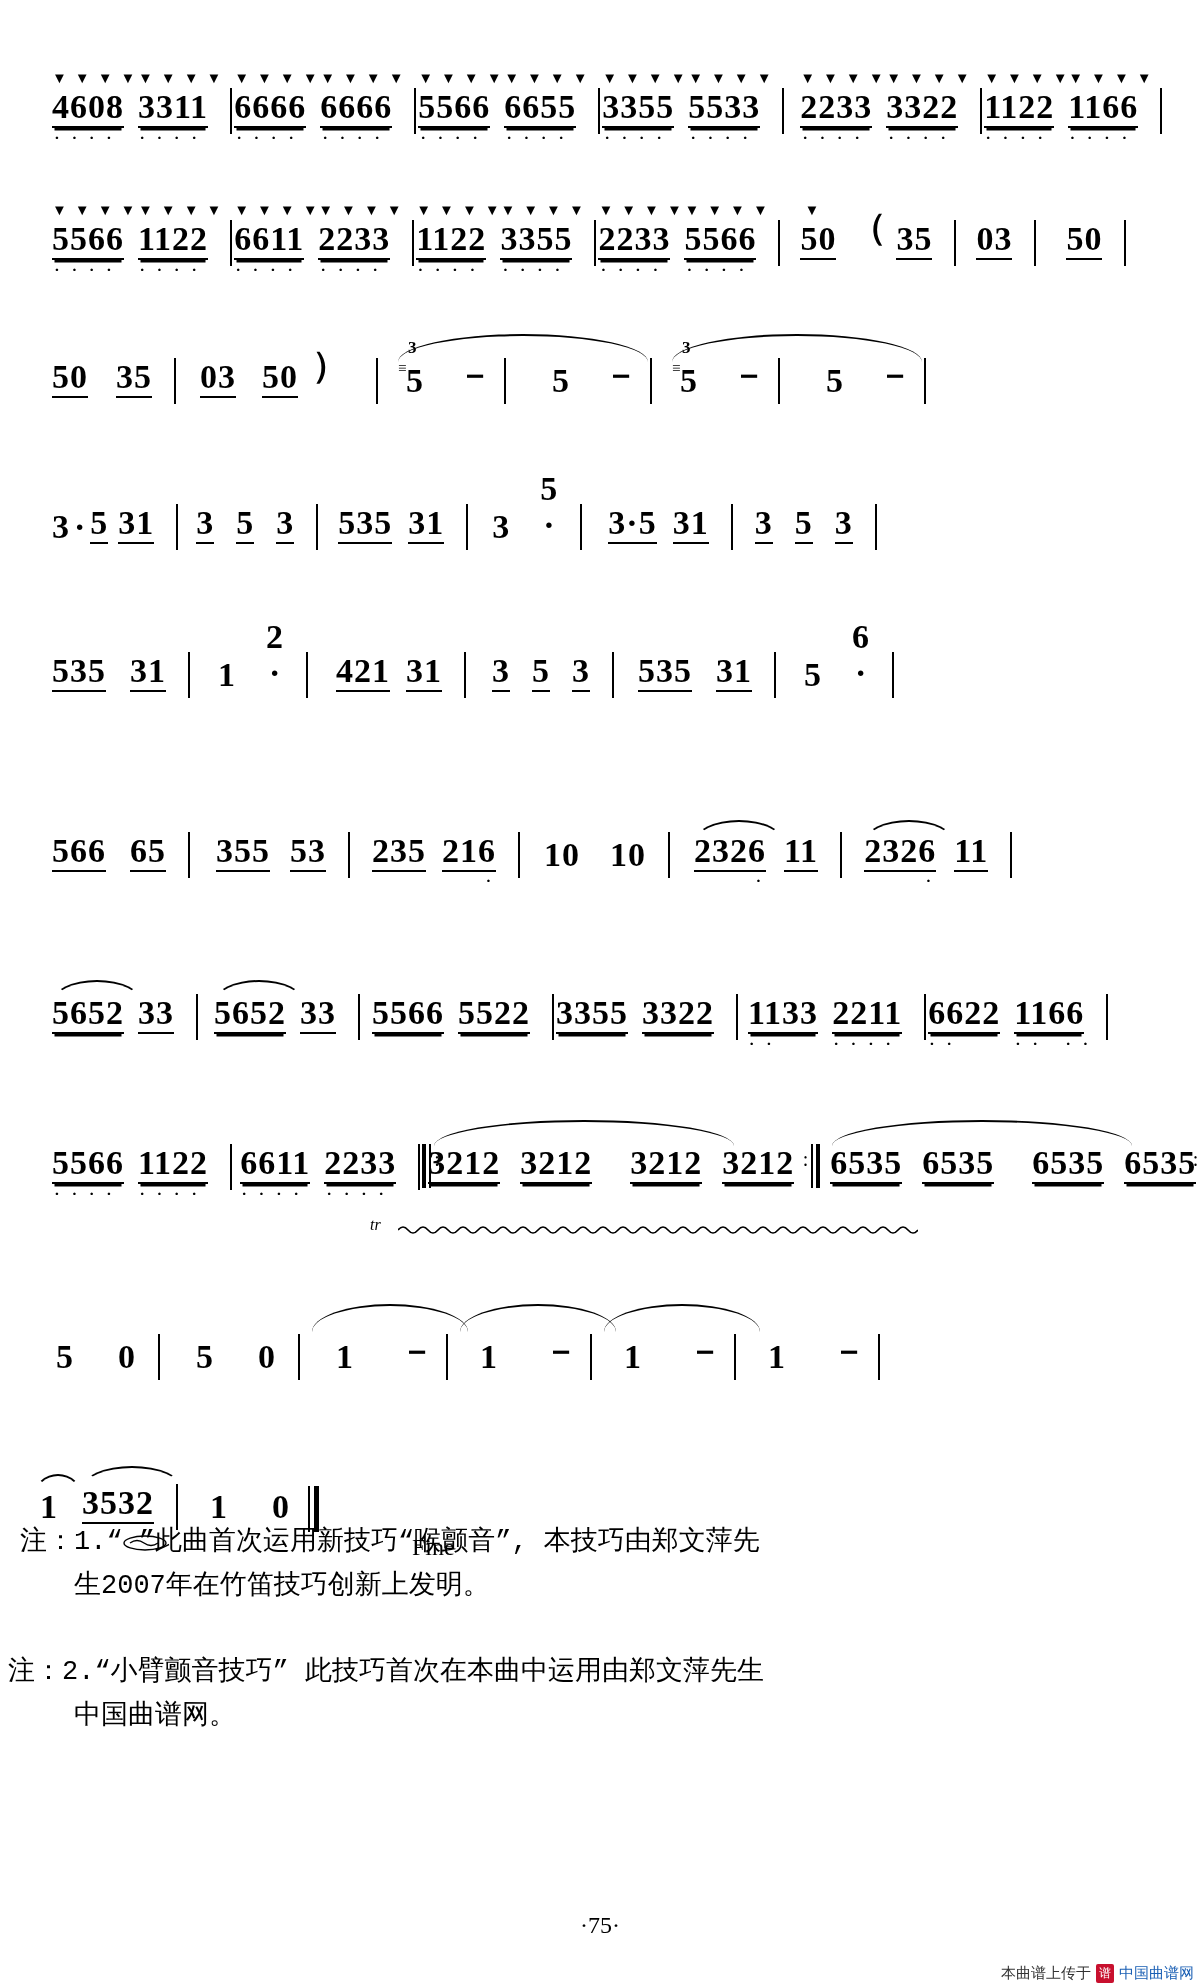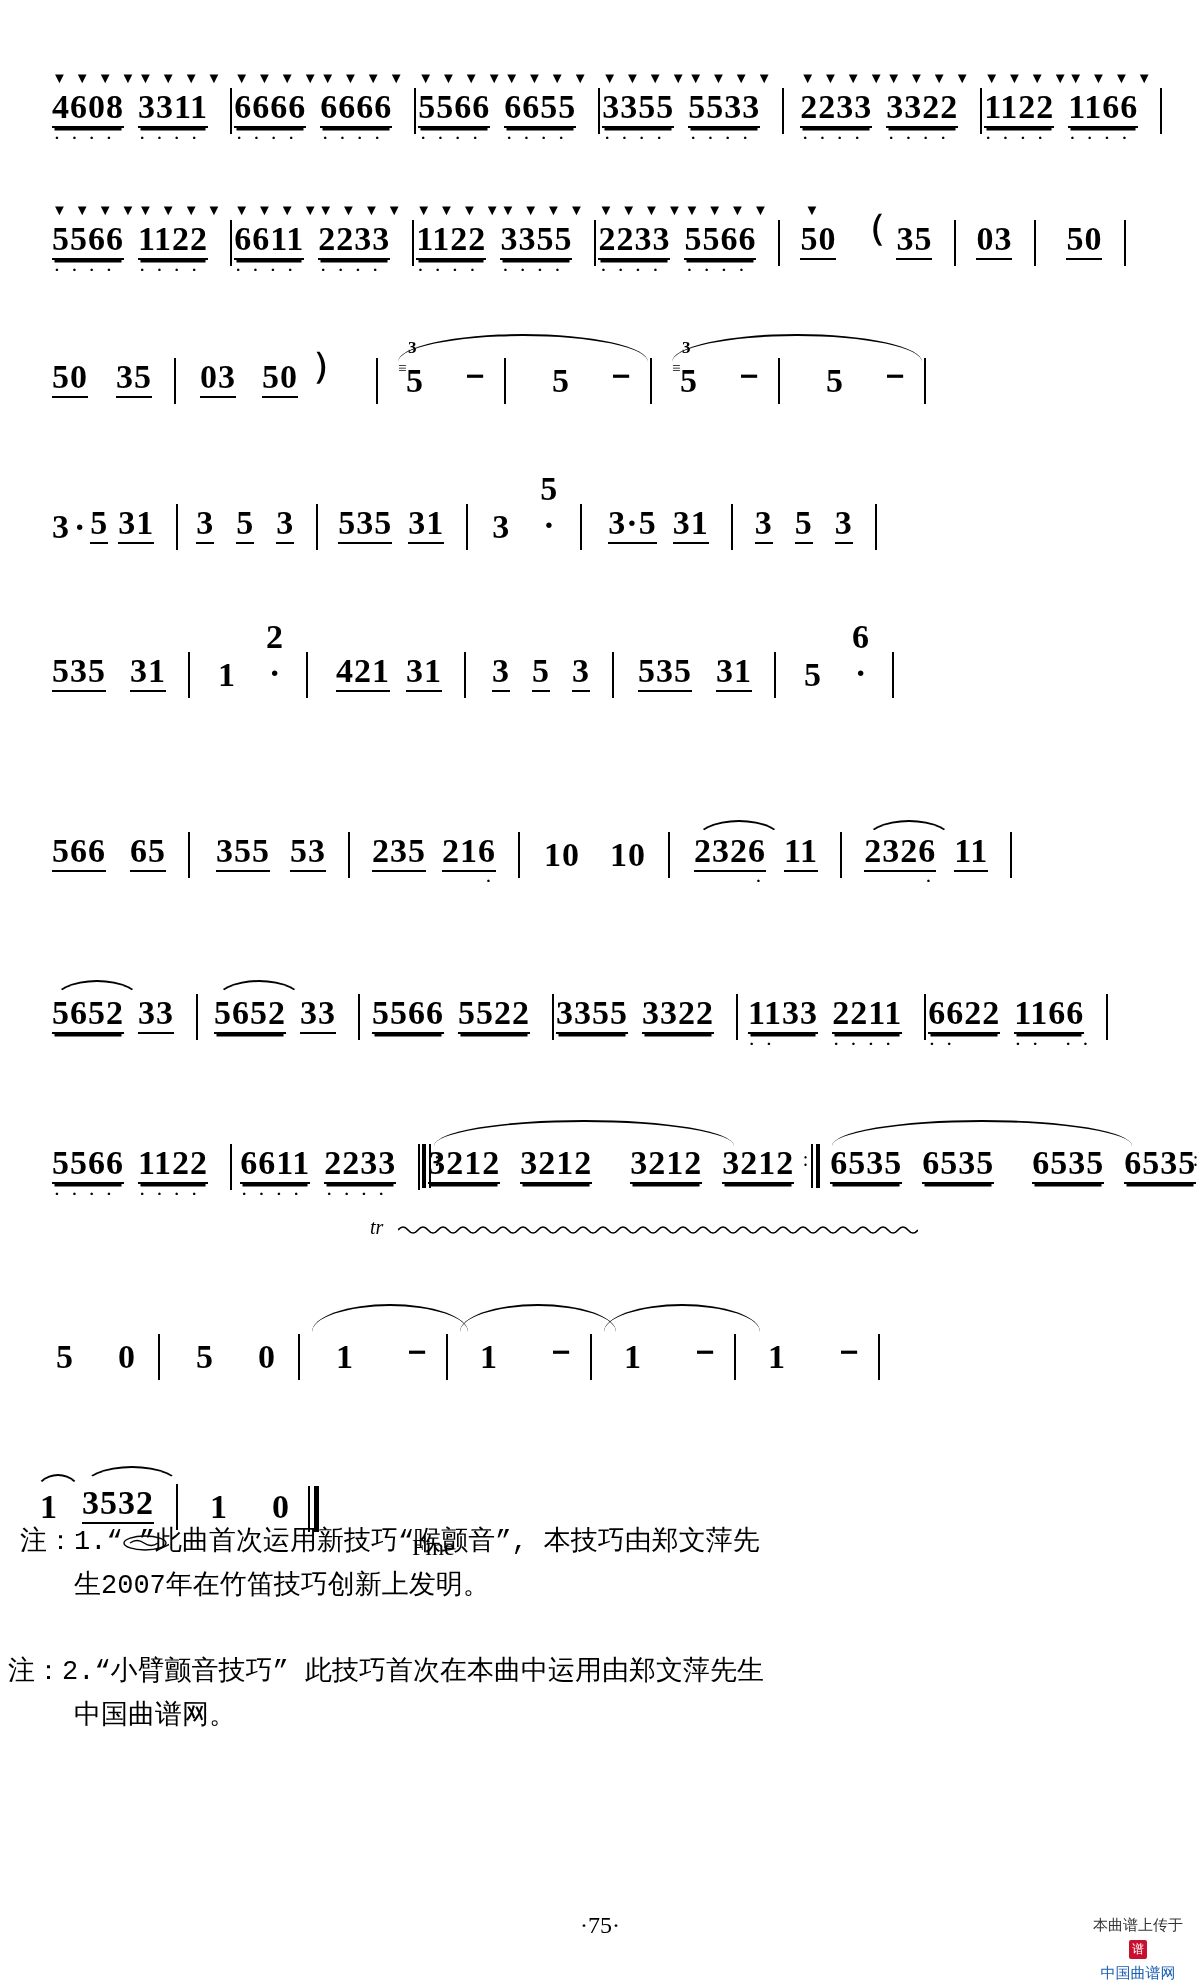--- a/index.html
+++ b/index.html
@@ -198,21 +198,21 @@
     content: ""; position: absolute; left: 0; top: 2px;
     width: 2px; height: 46px; background: #000;
   }
   .final-bar::after {
     content: ""; position: absolute; left: 6px; top: 2px;
     width: 5px; height: 46px; background: #000;
   }
 
   .trill-label {
     position: absolute;
-    font-size: 20px;
+    font-size: 16px;
     font-style: italic;
     font-family: "Liberation Serif", serif;
   }
   .fine {
     position: absolute;
     font-size: 24px;
     font-family: "Liberation Serif", serif;
   }
 
   
@@ -231,29 +231,28 @@
 
   .pagenum {
     position: absolute;
     width: 1200px;
     text-align: center;
     font-size: 24px;
     font-family: "Liberation Serif", serif;
   }
   .credit {
     position: absolute;
-    right: 17px;
+    right: 6px;
     bottom: 4px;
     font-size: 15px;
     font-family: "DejaVu Sans", sans-serif;
     color: #333;
     display: flex;
     align-items: center;
     gap: 5px;
-    flex-direction: column;
   }
   .credit-logo {
     display: inline-block;
     background: #c8102e;
     color: #fff;
     font-size: 12px;
     padding: 1px 3px;
     border-radius: 2px;
   }
   .credit-site { color: #1a5fb4; }

